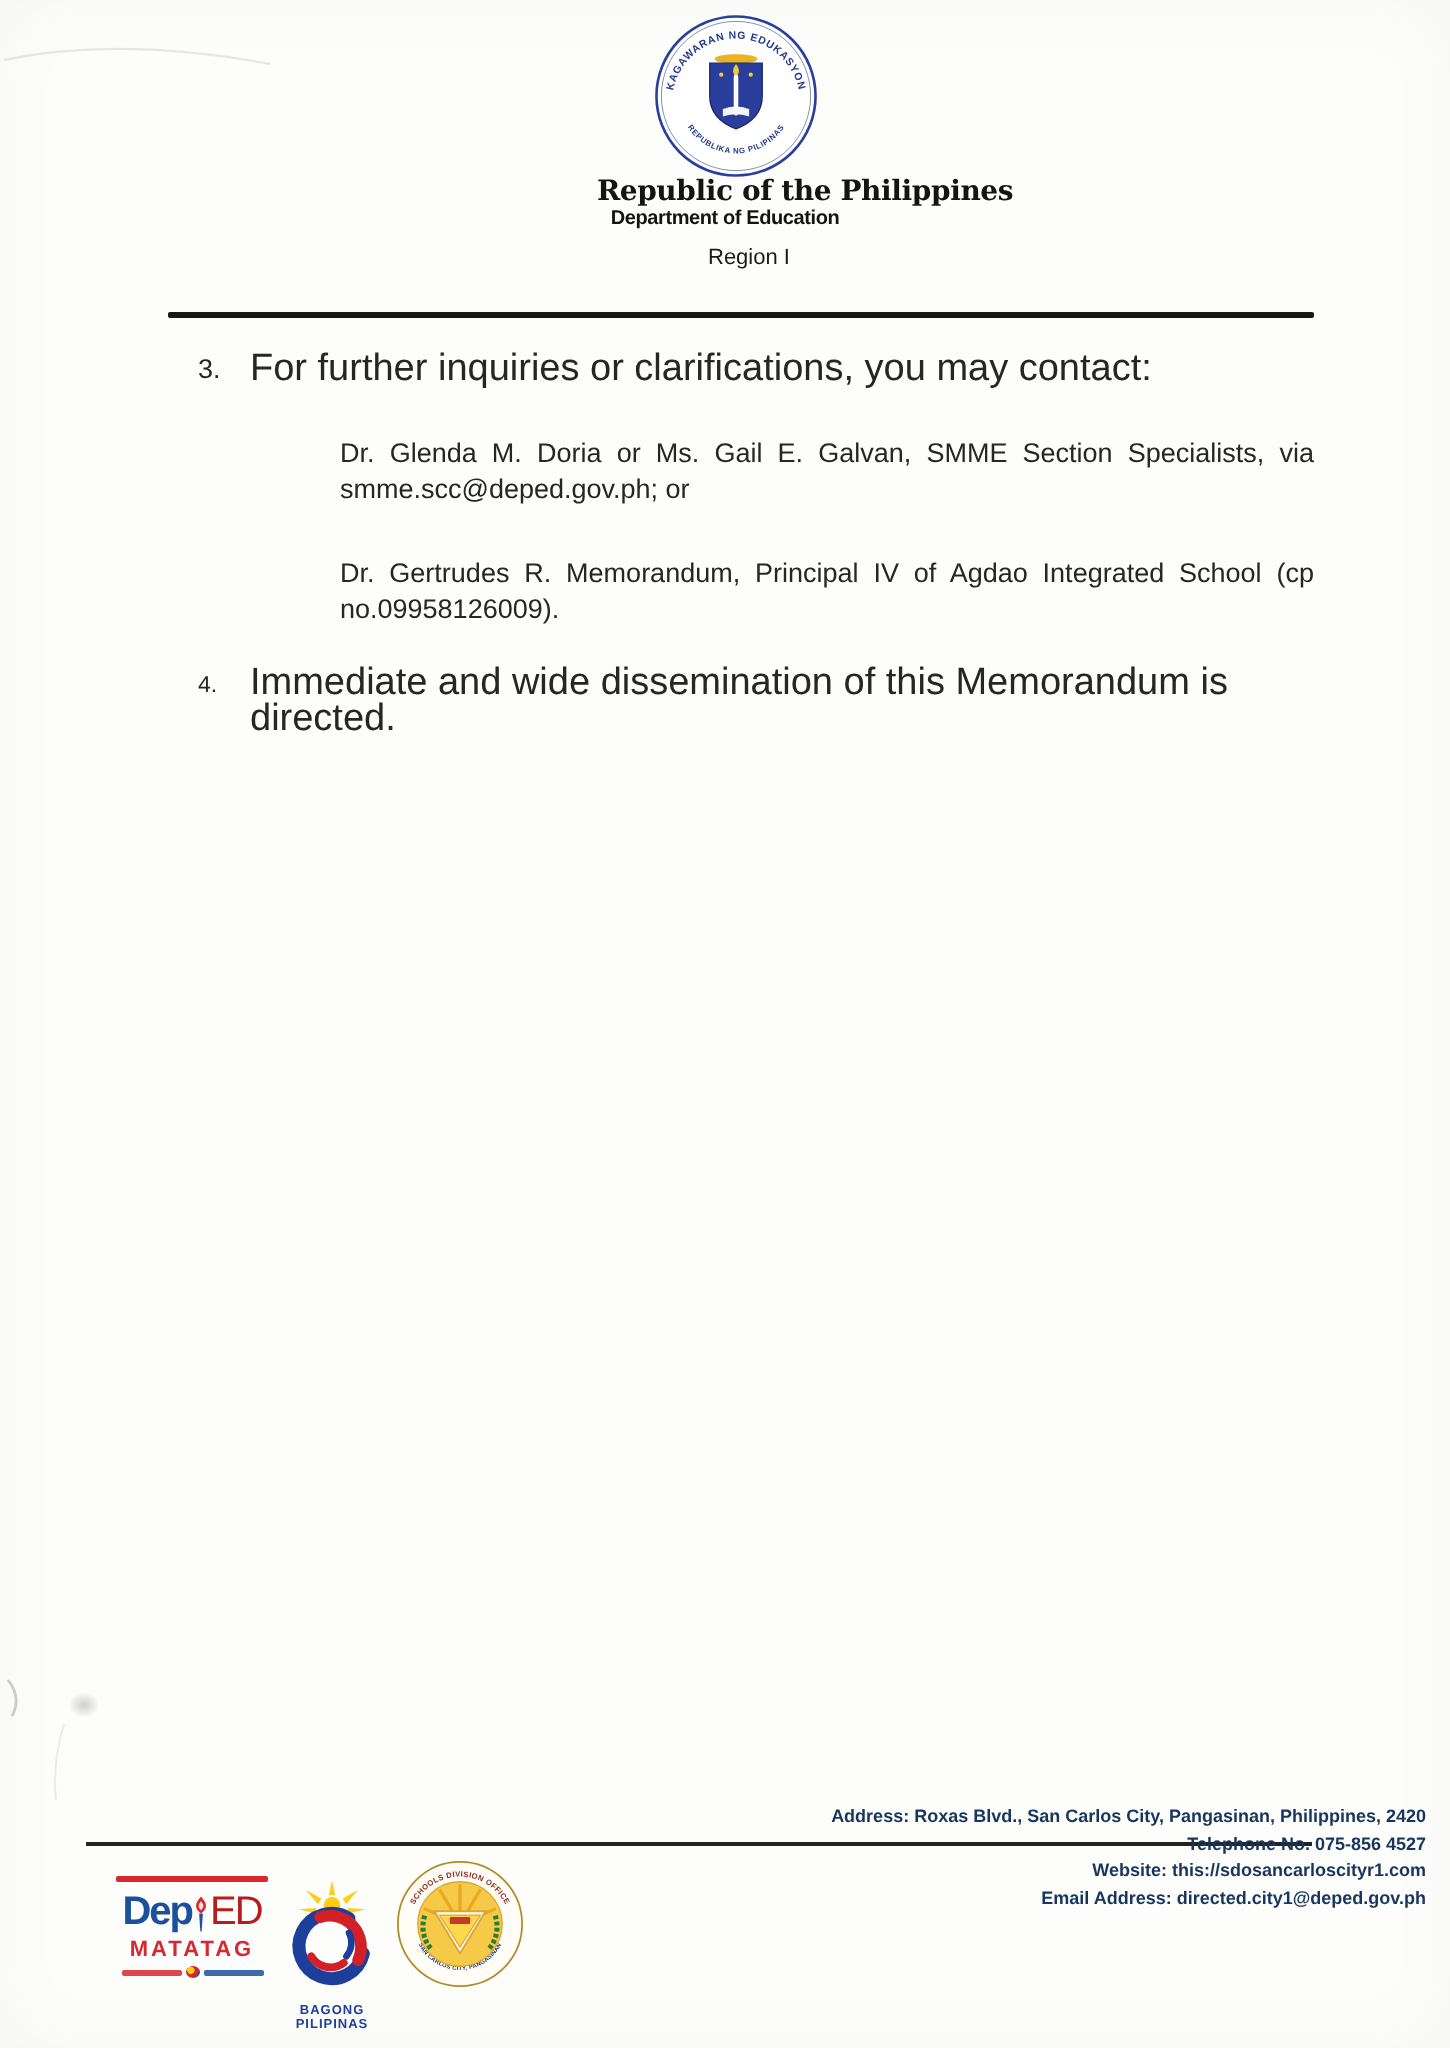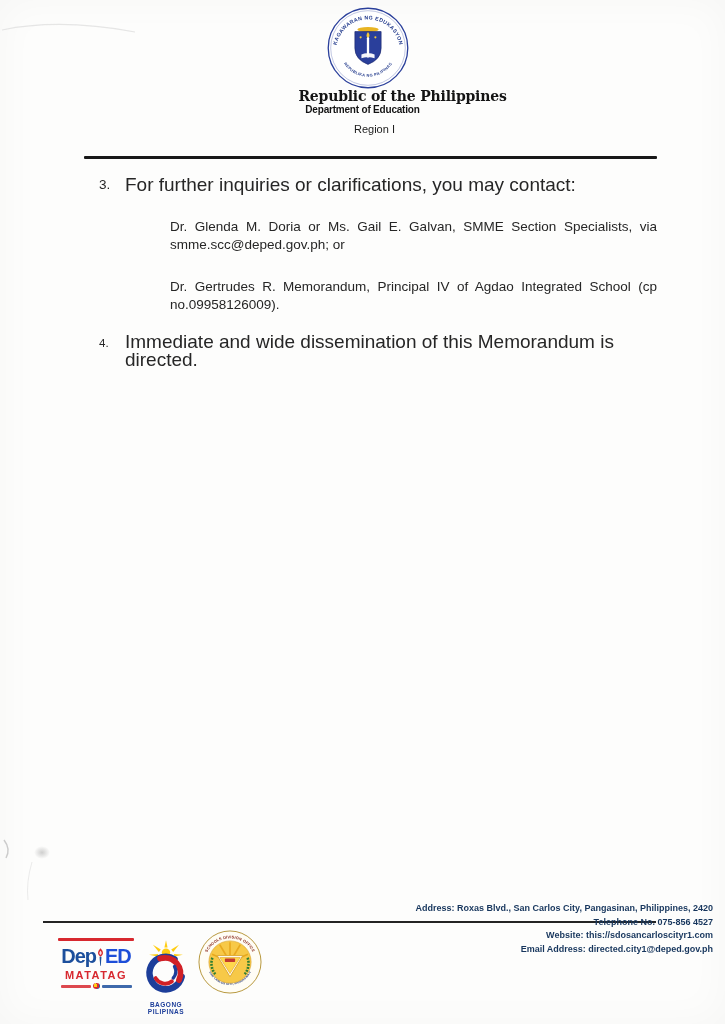--- a/index.html
+++ b/index.html
@@ -25,21 +25,21 @@
   .item-content{flex:1;}
   .lead{font-size:19px;line-height:18px;color:#262626;}
   .contacts{margin-left:45px;text-align:justify;}
   .contact{font-size:13.5px;line-height:18px;color:#262626;text-align:justify;margin-top:24px;}
   
   .f-rule{position:absolute;top:921px;left:43px;width:613px;height:2px;background:#242424;}
   .deped-logo{position:absolute;top:938px;left:52px;width:88px;text-align:center;}
   .deped-topbar{height:3px;width:76px;margin:0 auto 1px auto;background:#d7282f;border-radius:1px;}
   .deped-word{display:flex;align-items:flex-end;justify-content:center;height:26px;}
   .deped-word .dep{font-weight:700;font-size:20px;line-height:24px;color:#1c4f9c;letter-spacing:-1px;}
-  .deped-word .ed{font-weight:700;font-size:20px;line-height:24px;color:#1d4ed8;letter-spacing:-1px;}
+  .deped-word .ed{font-weight:400;font-size:20px;line-height:24px;color:#b91c1c;letter-spacing:-1px;}
   .deped-flame{width:11px;height:28px;margin:0 -1px -3px -1px;}
   .matatag{font-weight:700;font-size:11px;letter-spacing:1.5px;color:#d7282f;margin-top:1px;}
   .tagline{display:flex;align-items:center;justify-content:center;gap:2px;margin-top:2px;}
   .tl-strip-red{width:30px;height:3px;background:#d7282f;opacity:.85;border-radius:1px;}
   .tl-strip-blue{width:30px;height:3px;background:#1c4f9c;opacity:.85;border-radius:1px;}
   .tl-emblem{width:7px;height:6px;border-radius:50%;background:radial-gradient(circle at 35% 35%,#ffcd12 0 30%,#d7282f 31% 65%,#1c4f9c 66% 100%);}
   .bagong-logo{position:absolute;top:939px;left:133px;width:66px;text-align:center;}
   .bagong-label{font-weight:700;font-size:6.5px;letter-spacing:0.5px;color:#1d3e9a;margin-top:-2px;}
   .sdo-seal{position:absolute;top:930px;left:198px;width:64px;height:64px;}
   .address-block{

